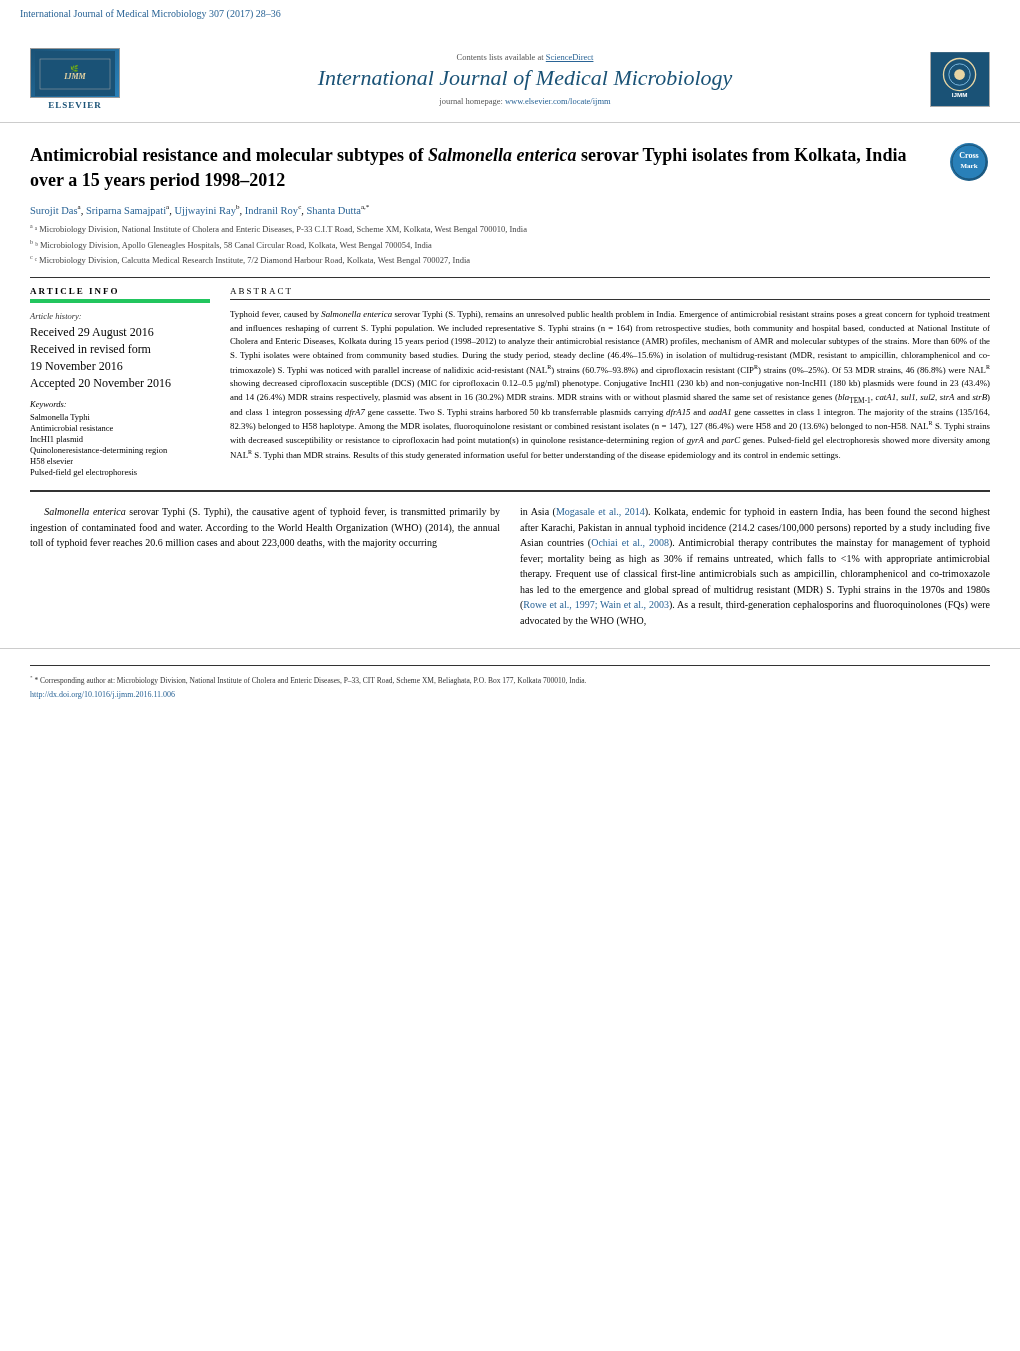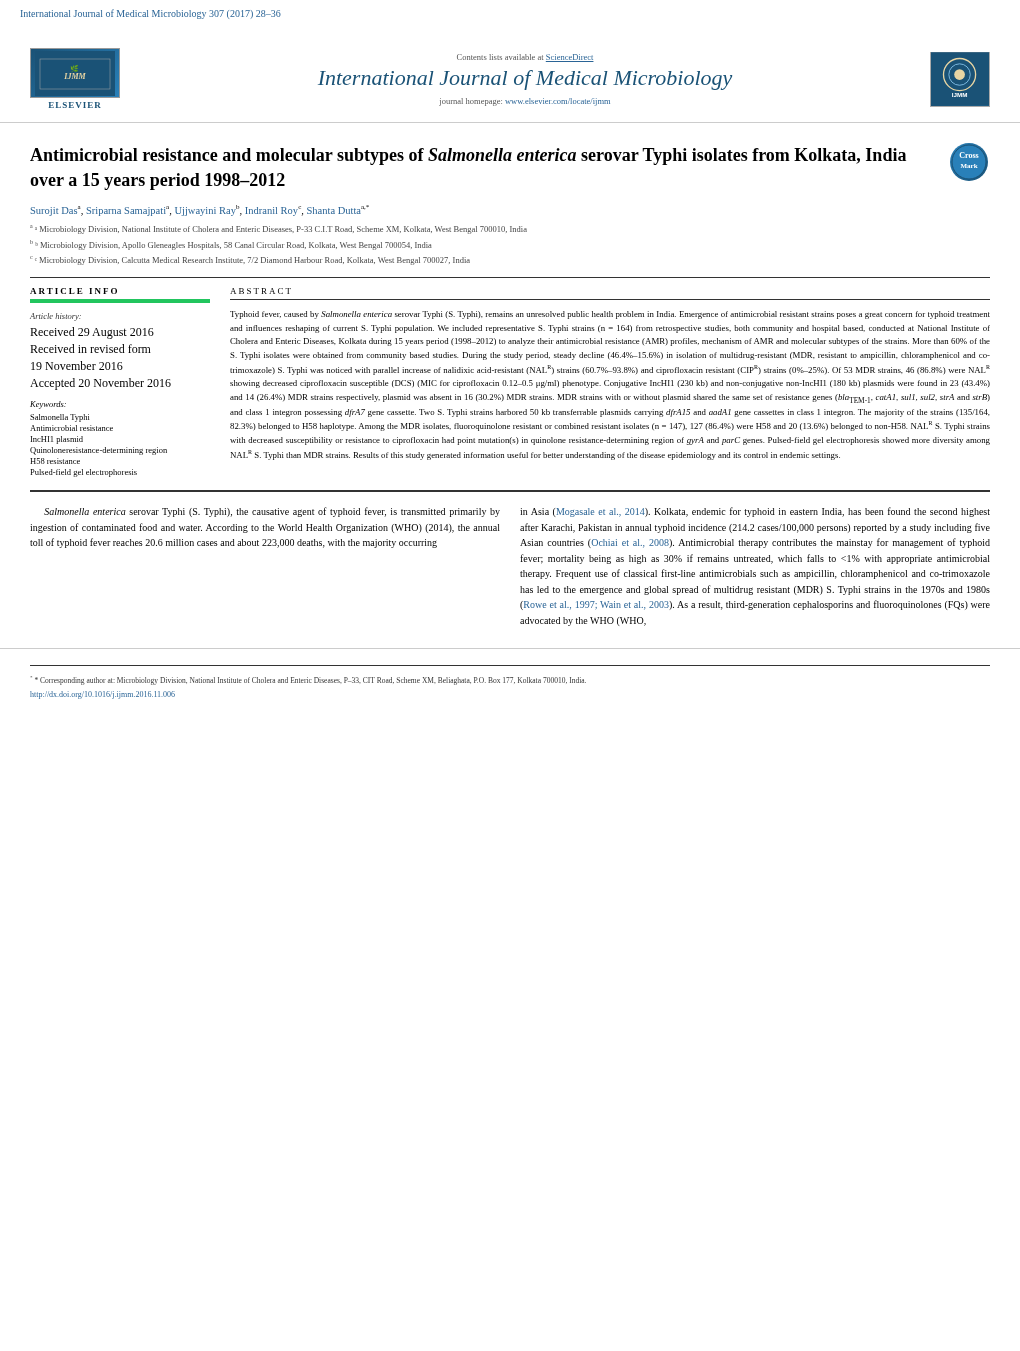--- a/index.html
+++ b/index.html
@@ -393,21 +393,21 @@
         <div class="article-info-date">Received 29 August 2016</div>
         <div class="article-info-date">Received in revised form</div>
         <div class="article-info-date">19 November 2016</div>
         <div class="article-info-date">Accepted 20 November 2016</div>
 
         <div class="keywords-label">Keywords:</div>
         <div class="keyword">Salmonella Typhi</div>
         <div class="keyword">Antimicrobial resistance</div>
         <div class="keyword">IncHI1 plasmid</div>
         <div class="keyword">Quinoloneresistance-determining region</div>
-        <div class="keyword">H58 resistance</div>
+        <div class="keyword">H58 elsevier</div>
         <div class="keyword">Pulsed-field gel electrophoresis</div>
       </div>
 
       <div class="right-col">
         <div class="abstract-header">ABSTRACT</div>
         <div class="abstract-text">
           Typhoid fever, caused by <em>Salmonella enterica</em> serovar Typhi (S. Typhi), remains an unresolved public health problem in India. Emergence of antimicrobial resistant strains poses a great concern for typhoid treatment and influences reshaping of current S. Typhi population. We included representative S. Typhi strains (n = 164) from retrospective studies, both community and hospital based, conducted at National Institute of Cholera and Enteric Diseases, Kolkata during 15 years period (1998–2012) to analyze their antimicrobial resistance (AMR) profiles, mechanism of AMR and molecular subtypes of the strains. More than 60% of the S. Typhi isolates were obtained from community based studies. During the study period, steady decline (46.4%–15.6%) in isolation of multidrug-resistant (MDR, resistant to ampicillin, chloramphenicol and co-trimoxazole) S. Typhi was noticed with parallel increase of nalidixic acid-resistant (NAL<sup>R</sup>) strains (60.7%–93.8%) and ciprofloxacin resistant (CIP<sup>R</sup>) strains (0%–25%). Of 53 MDR strains, 46 (86.8%) were NAL<sup>R</sup> showing decreased ciprofloxacin susceptible (DCS) (MIC for ciprofloxacin 0.12–0.5 μg/ml) phenotype. Conjugative IncHI1 (230 kb) and non-conjugative non-IncHI1 (180 kb) plasmids were found in 23 (43.4%) and 14 (26.4%) MDR strains respectively, plasmid was absent in 16 (30.2%) MDR strains. MDR strains with or without plasmid shared the same set of resistance genes (<em>bla</em><sub>TEM-1</sub>, <em>catA1</em>, <em>sul1</em>, <em>sul2</em>, <em>strA</em> and <em>strB</em>) and class 1 integron possessing <em>dfrA7</em> gene cassette. Two S. Typhi strains harbored 50 kb transferrable plasmids carrying <em>dfrA15</em> and <em>aadA1</em> gene cassettes in class 1 integron. The majority of the strains (135/164, 82.3%) belonged to H58 haplotype. Among the MDR isolates, fluoroquinolone resistant or combined resistant isolates (n = 147), 127 (86.4%) were H58 and 20 (13.6%) belonged to non-H58. NAL<sup>R</sup> S. Typhi strains with decreased susceptibility or resistance to ciprofloxacin had point mutation(s) in quinolone resistance-determining region of <em>gyrA</em> and <em>parC</em> genes. Pulsed-field gel electrophoresis showed more diversity among NAL<sup>R</sup> S. Typhi than MDR strains. Results of this study generated information useful for better understanding of the disease epidemiology and its control in endemic settings.
         </div>
       </div>
     </div>

